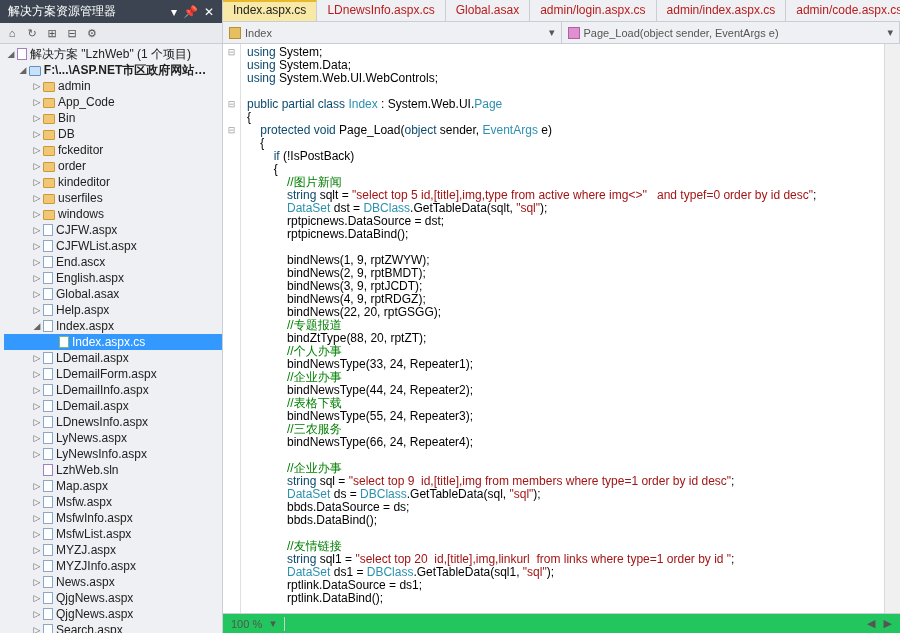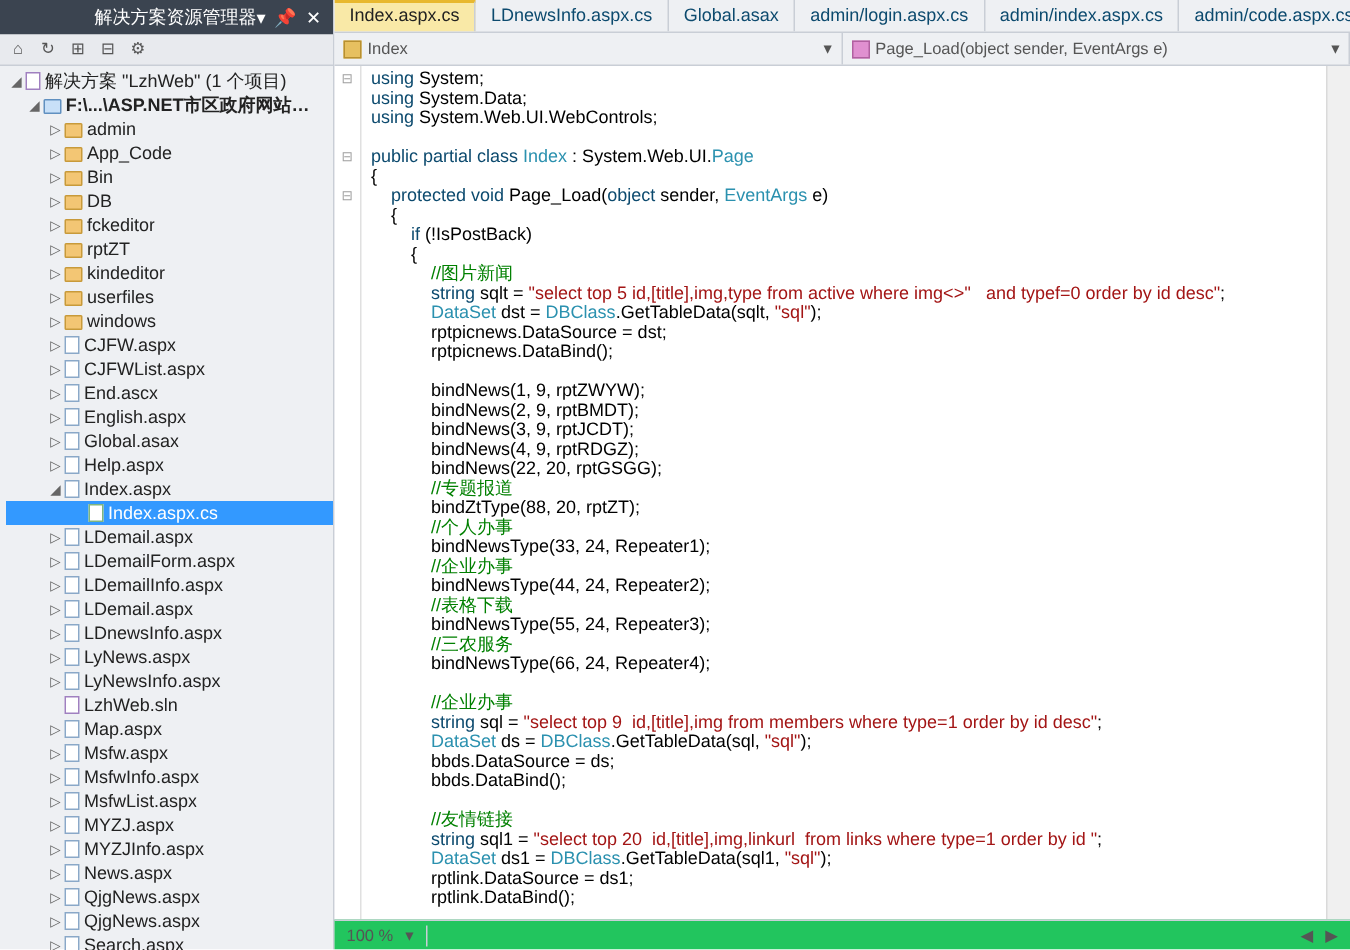--- a/index.html
+++ b/index.html
@@ -1,37 +1,37 @@
 <!DOCTYPE html>
 <html><head>
 <meta charset="utf-8">
 <style>
 * { margin: 0; padding: 0; box-sizing: border-box; font-family: "Segoe UI", Tahoma, sans-serif; }
 body { width: 900px; height: 633px; background: #fff; overflow: hidden; display: flex; }
 .sidebar { width: 223px; background: #eef0f3; border-right: 1px solid #c9ced6; display: flex; flex-direction: column; }
-.side-header { background: #3b4450; color: #fff; font-size: 12px; padding: 3px 8px; display: flex; justify-content: flex-end; align-items: center; }
+.side-header { background: #3b4450; color: #fff; font-size: 12px; padding: 3px 8px; display: flex; justify-content: space-between; align-items: center; }
 .side-header-icons { display: flex; gap: 6px; }
 .side-header-icons span { cursor: pointer; }
 .toolbar { background: #e8eaee; border-bottom: 1px solid #c9ced6; padding: 2px 4px; display: flex; gap: 4px; }
 .tb-btn { width: 16px; height: 16px; display: inline-block; color: #555; font-size: 11px; text-align: center; line-height: 16px; }
 .tree { flex: 1; overflow: auto; font-size: 12px; color: #222; padding: 2px 0 8px 4px; }
 .tree-row { display: flex; align-items: center; height: 16px; white-space: nowrap; cursor: default; padding-right: 4px; }
 .tree-row.selected { background: #3399ff; color: #fff; }
 .indent0 { padding-left: 2px; } .indent1 { padding-left: 14px; } .indent2 { padding-left: 28px; } .indent3 { padding-left: 44px; }
 .exp { width: 10px; display: inline-block; text-align: center; color: #666; font-size: 9px; margin-right: 1px; user-select: none; }
 .tree-row.selected .exp { color: #fff; }
 .ico { width: 14px; height: 14px; display: inline-block; margin-right: 3px; flex-shrink: 0; }
 .ico-folder { background: #f3c674; border: 1px solid #c89a3a; border-radius: 1px; height: 10px; width: 12px; margin-top: 2px; }
 .ico-file { background: #fff; border: 1px solid #8aa8c8; width: 10px; height: 12px; }
 .ico-cs { background: #fff; border: 1px solid #7fb57f; width: 10px; height: 12px; }
 .ico-sln { background: #fff; border: 1px solid #a080c0; width: 10px; height: 12px; }
 .lbl { overflow: hidden; text-overflow: ellipsis; }
 .main { flex: 1; display: flex; flex-direction: column; min-width: 0; }
 .tabs { background: #eef0f3; border-bottom: 1px solid #c9ced6; display: flex; height: 22px; font-size: 12px; overflow: hidden; }
-.tab { padding: 3px 10px; color: #0c4a6e; border-right: 1px solid #c9ced6; white-space: nowrap; }
+.tab { padding: 3px 10px; color: #b91c1c; border-right: 1px solid #c9ced6; white-space: nowrap; }
 .tab.active { background: #f9e9a7; border-top: 2px solid #e8b82e; padding-top: 1px; color: #222; }
 .breadcrumb { background: #eef0f3; border-bottom: 1px solid #c9ced6; display: flex; height: 22px; font-size: 11px; }
 .bc-part { flex: 1; display: flex; align-items: center; padding: 0 6px; color: #555; border-right: 1px solid #c9ced6; }
 .bc-part span.ico-mini { width: 12px; height: 12px; display: inline-block; background: #e6c060; border: 1px solid #b89030; margin-right: 4px; }
 .editor-wrap { flex: 1; display: flex; overflow: hidden; font-family: Consolas, "Courier New", monospace; font-size: 12px; line-height: 13px; }
 .gutter { width: 18px; background: #fff; border-right: 1px solid #e0e0e0; color: #a0a0a0; padding-top: 2px; }
 .gutter div { height: 13px; text-align: center; font-size: 9px; }
 .code { flex: 1; overflow: auto; padding: 2px 0 8px 6px; white-space: pre; color: #000; }
 .kw { color: #0c4a6e; }
 .typ { color: #2b91af; }
@@ -93,21 +93,21 @@
           <span class="lbl">DB</span>
         </div>
         <div class="tree-row indent2">
           <span class="exp">▷</span>
           <span class="ico ico-folder"></span>
           <span class="lbl">fckeditor</span>
         </div>
         <div class="tree-row indent2">
           <span class="exp">▷</span>
           <span class="ico ico-folder"></span>
-          <span class="lbl">rptZT</span>
+          <span class="lbl">order</span>
         </div>
         <div class="tree-row indent2">
           <span class="exp">▷</span>
           <span class="ico ico-folder"></span>
           <span class="lbl">kindeditor</span>
         </div>
         <div class="tree-row indent2">
           <span class="exp">▷</span>
           <span class="ico ico-folder"></span>
           <span class="lbl">userfiles</span>

